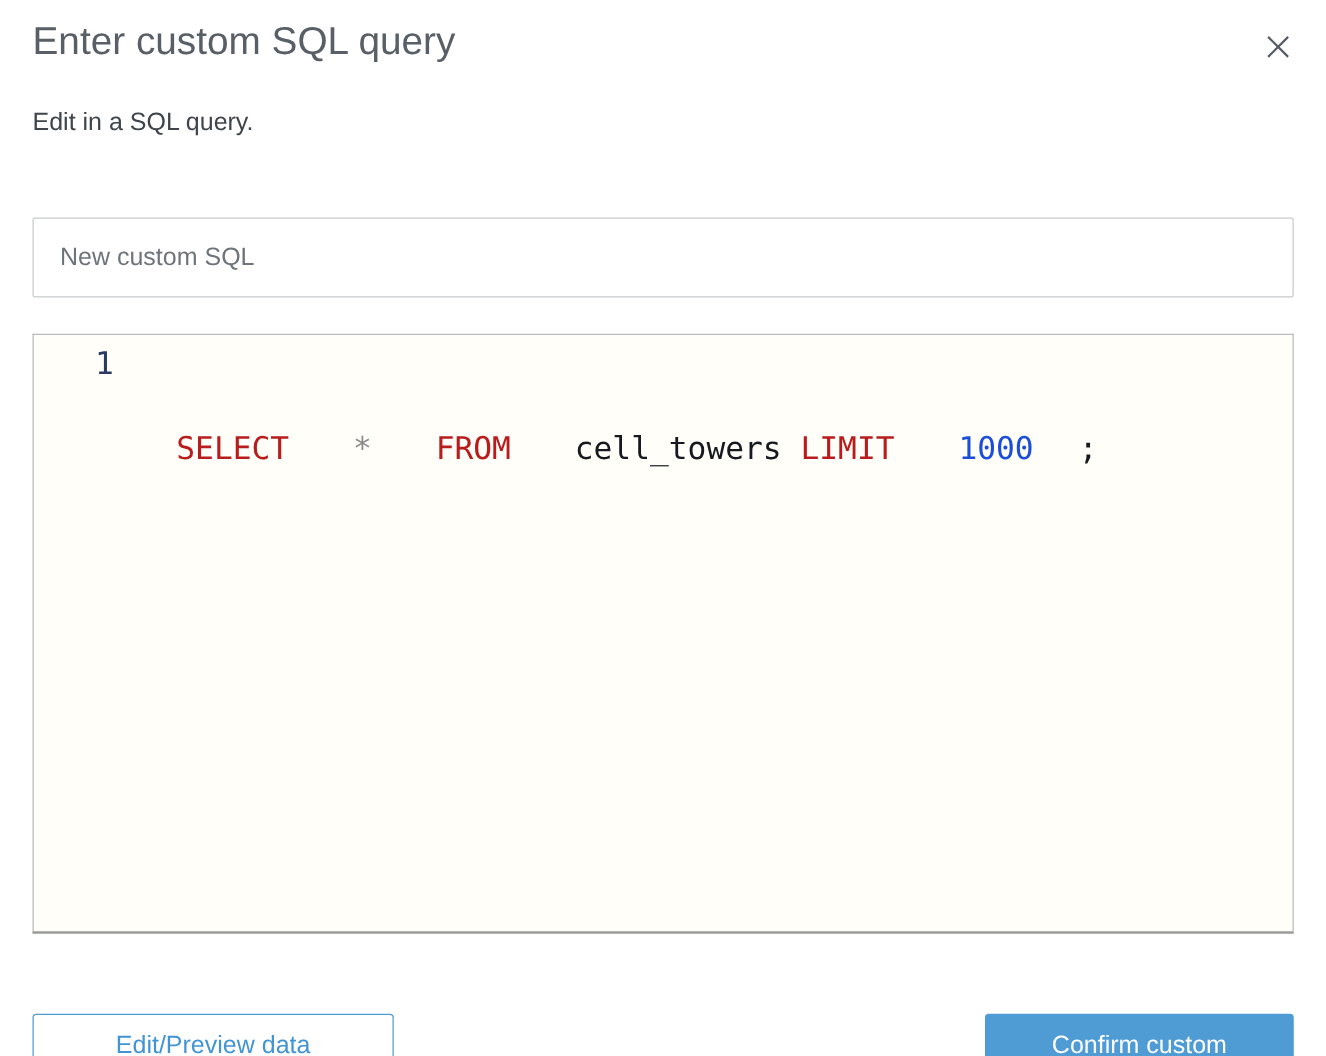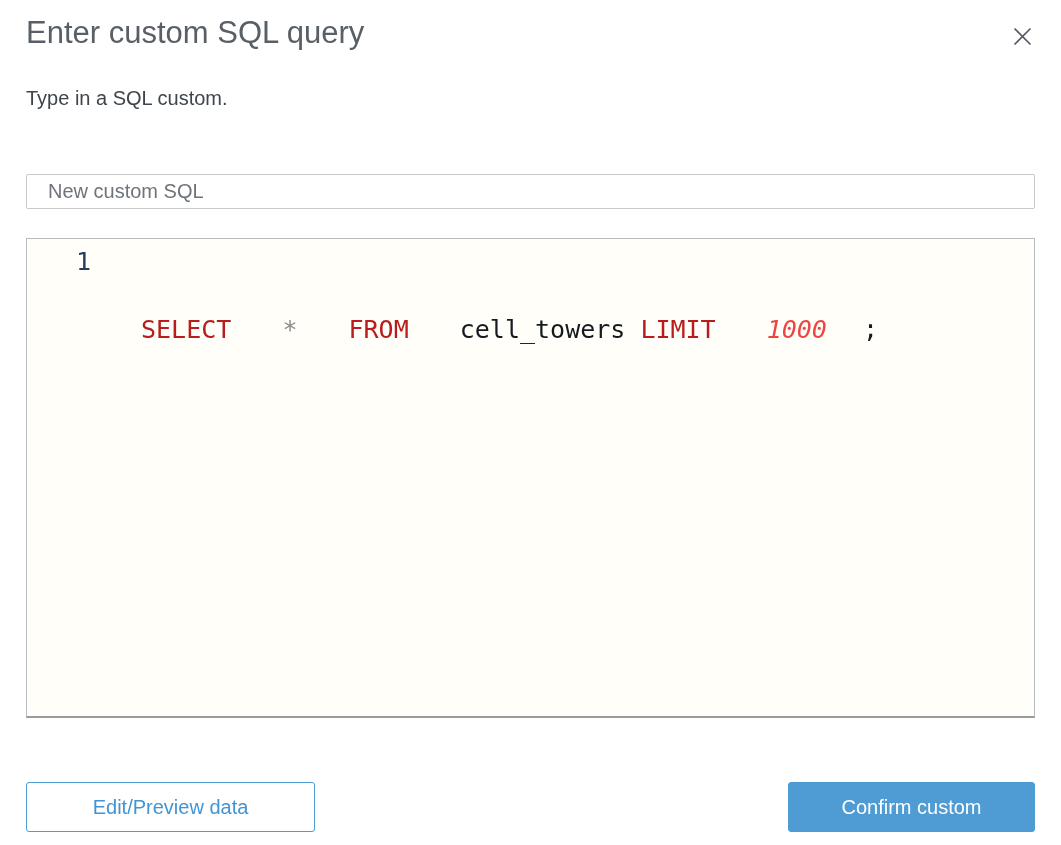--- a/index.html
+++ b/index.html
@@ -10,21 +10,21 @@
     background: #ffffff;
     font-family: "Liberation Sans", sans-serif;
     overflow: hidden;
   }
   .dialog { padding: 0 26px; width: 1061px; height: 845px; }
 
   
   .header {
     display: flex;
     justify-content: space-between;
-    align-items: flex-start;
+    align-items: center;
     padding-top: 12px;
   }
   .title {
     margin: 0;
     font-size: 31px;
     line-height: 42px;
     font-weight: 400;
     color: #595f66;
   }
   .close-btn {
@@ -43,21 +43,21 @@
     font-size: 20px;
     line-height: 24px;
     color: #3f454c;
   }
 
   
   .name-input {
     display: block;
     margin-top: 64px;
     width: 100%;
-    height: 35px;
+    height: 64px;
     padding: 0 21px;
     font-family: "Liberation Sans", sans-serif;
     font-size: 20px;
     color: #6e747a;
     background: #ffffff;
     border: 1px solid #c7cacc;
     border-radius: 2px;
     outline: none;
   }
 
@@ -89,21 +89,21 @@
     padding-top: 6px;
     padding-left: 24px;
     font-family: "DejaVu Sans Mono", monospace;
     font-size: 25px;
     line-height: 34px;
     color: #16191f;
     white-space: pre;
   }
   .tok-keyword  { color: #b91c1c; }
   .tok-operator { color: #8c8c8c; }
-  .tok-number   { color: #ef4444; font-style: italic; }
+  .tok-number   { color: #1d4ed8; }
   .tok-plain    { color: #16191f; margin-left: 36px; }
 
   
   .footer {
     margin-top: 40px;
     display: flex;
     justify-content: space-between;
     align-items: center;
   }
   .btn {
@@ -136,21 +136,21 @@
   <div class="header">
     <h1 class="title">Enter custom SQL query</h1>
     <button class="close-btn" aria-label="Close">
       <svg width="21" height="21" viewBox="0 0 21 21">
         <line x1="2.5" y1="2.5" x2="18.5" y2="18.5" stroke="#545b64" stroke-width="1.7"></line>
         <line x1="18.5" y1="2.5" x2="2.5" y2="18.5" stroke="#545b64" stroke-width="1.7"></line>
       </svg>
     </button>
   </div>
 
-  <p class="subtitle">Type in a SQL custom.</p>
+  <p class="subtitle">Edit in a SQL query.</p>
 
   <input class="name-input" type="text" value="New custom SQL" style="">
 
   <div class="editor">
     <div class="gutter">
       <div class="line-number">1</div>
     </div>
     <div class="code-area">
       <div class="code-line" id="code-line"><span class="tok-keyword">SELECT</span><span class="tok-plain"> </span><span class="tok-operator">*</span><span class="tok-plain"> </span><span class="tok-keyword">FROM</span><span class="tok-plain"> cell_towers </span><span class="tok-keyword">LIMIT</span><span class="tok-plain"> </span><span class="tok-number">1000</span><span class="tok-plain">;</span></div>
     </div>

